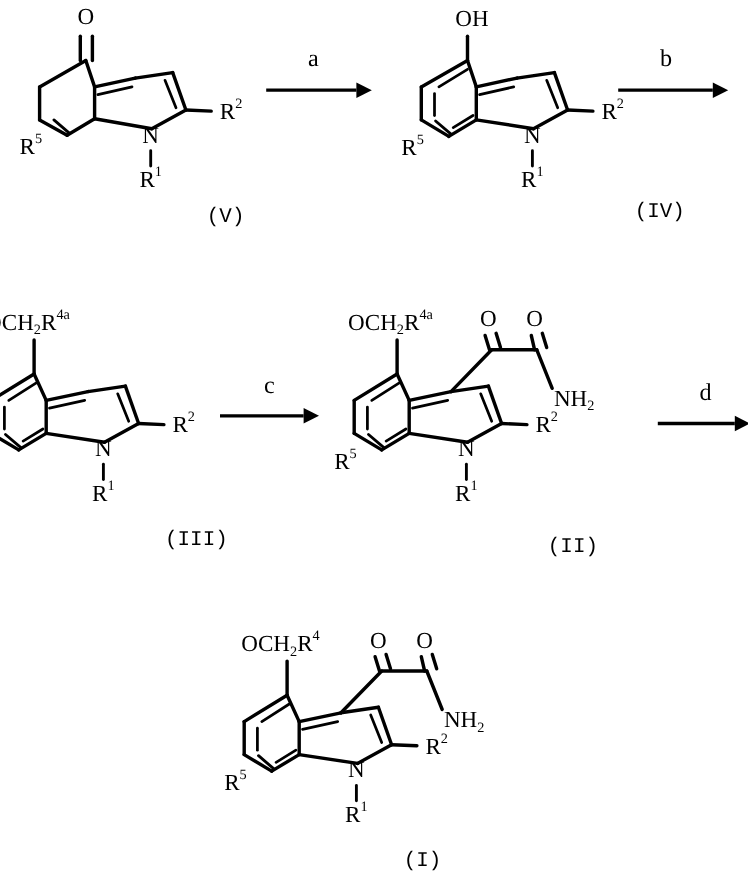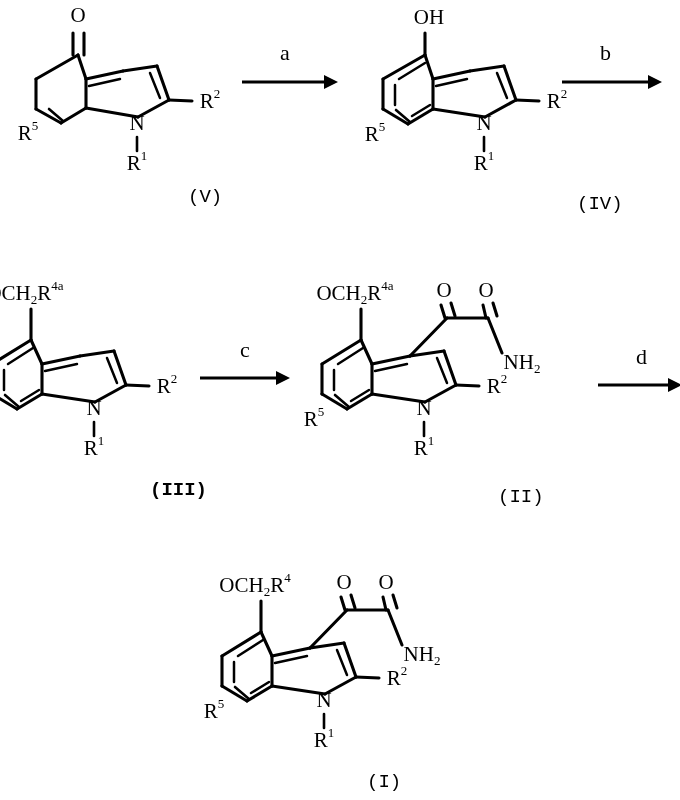--- a/index.html
+++ b/index.html
@@ -119,21 +119,21 @@
     </text>
   </svg>
 
   <div class="rxn-label" style="left:600px; top:42px;">b</div>
   <svg class="struct" style="left:560px; top:72px;" width="120" height="20" viewBox="0 0 120 20">
     <line class="arrow-line" x1="2" y1="10" x2="88" y2="10"></line>
     <polygon class="arrow-head" points="88,3 102,10 88,17"></polygon>
   </svg>
 
   <div class="cmpd-label" style="left:188px; top:188px;">(V)</div>
-  <div class="cmpd-label" style="left:577px; top:195px;">(IV)</div>
+  <div class="cmpd-label" style="left:577px; top:183px;">(IV)</div>
 
   <svg class="struct" style="left:0px; top:278px;" width="230" height="200" viewBox="0 0 230 200">
 
     <text class="atom" x="25" y="17" text-anchor="start">
       <tspan>O</tspan><tspan>CH</tspan><tspan class="atom-sub" dy="6">2</tspan><tspan dy="-6">R</tspan><tspan class="atom-sup" dy="-8">4a</tspan>
     </text>
 
     <line class="bond" x1="31" y1="31" x2="31" y2="62"></line>
 
     <path class="bond" d="M 31 62 L -8 86"></path>
@@ -237,21 +237,21 @@
       <tspan>NH</tspan><tspan class="atom-sub" dy="6">2</tspan>
     </text>
   </svg>
 
   <div class="rxn-label" style="left:636px; top:346px;">d</div>
   <svg class="struct" style="left:596px; top:375px;" width="90" height="20" viewBox="0 0 90 20">
     <line class="arrow-line" x1="2" y1="10" x2="72" y2="10"></line>
     <polygon class="arrow-head" points="72,3 86,10 72,17"></polygon>
   </svg>
 
-  <div class="cmpd-label" style="left:150px; top:481px;font-weight:bold;">(III)</div>
+  <div class="cmpd-label" style="left:150px; top:481px;">(III)</div>
   <div class="cmpd-label" style="left:498px; top:488px;">(II)</div>
 
   <svg class="struct" style="left:230px; top:570px;" width="290" height="200" viewBox="0 0 290 200">
 
     <text class="atom" x="25" y="17" text-anchor="start">
       <tspan>O</tspan><tspan>CH</tspan><tspan class="atom-sub" dy="6">2</tspan><tspan dy="-6">R</tspan><tspan class="atom-sup" dy="-8">4</tspan>
     </text>
     <line class="bond" x1="31" y1="31" x2="31" y2="62"></line>
 
     <path class="bond" d="M 31 62 L -8 86"></path>

